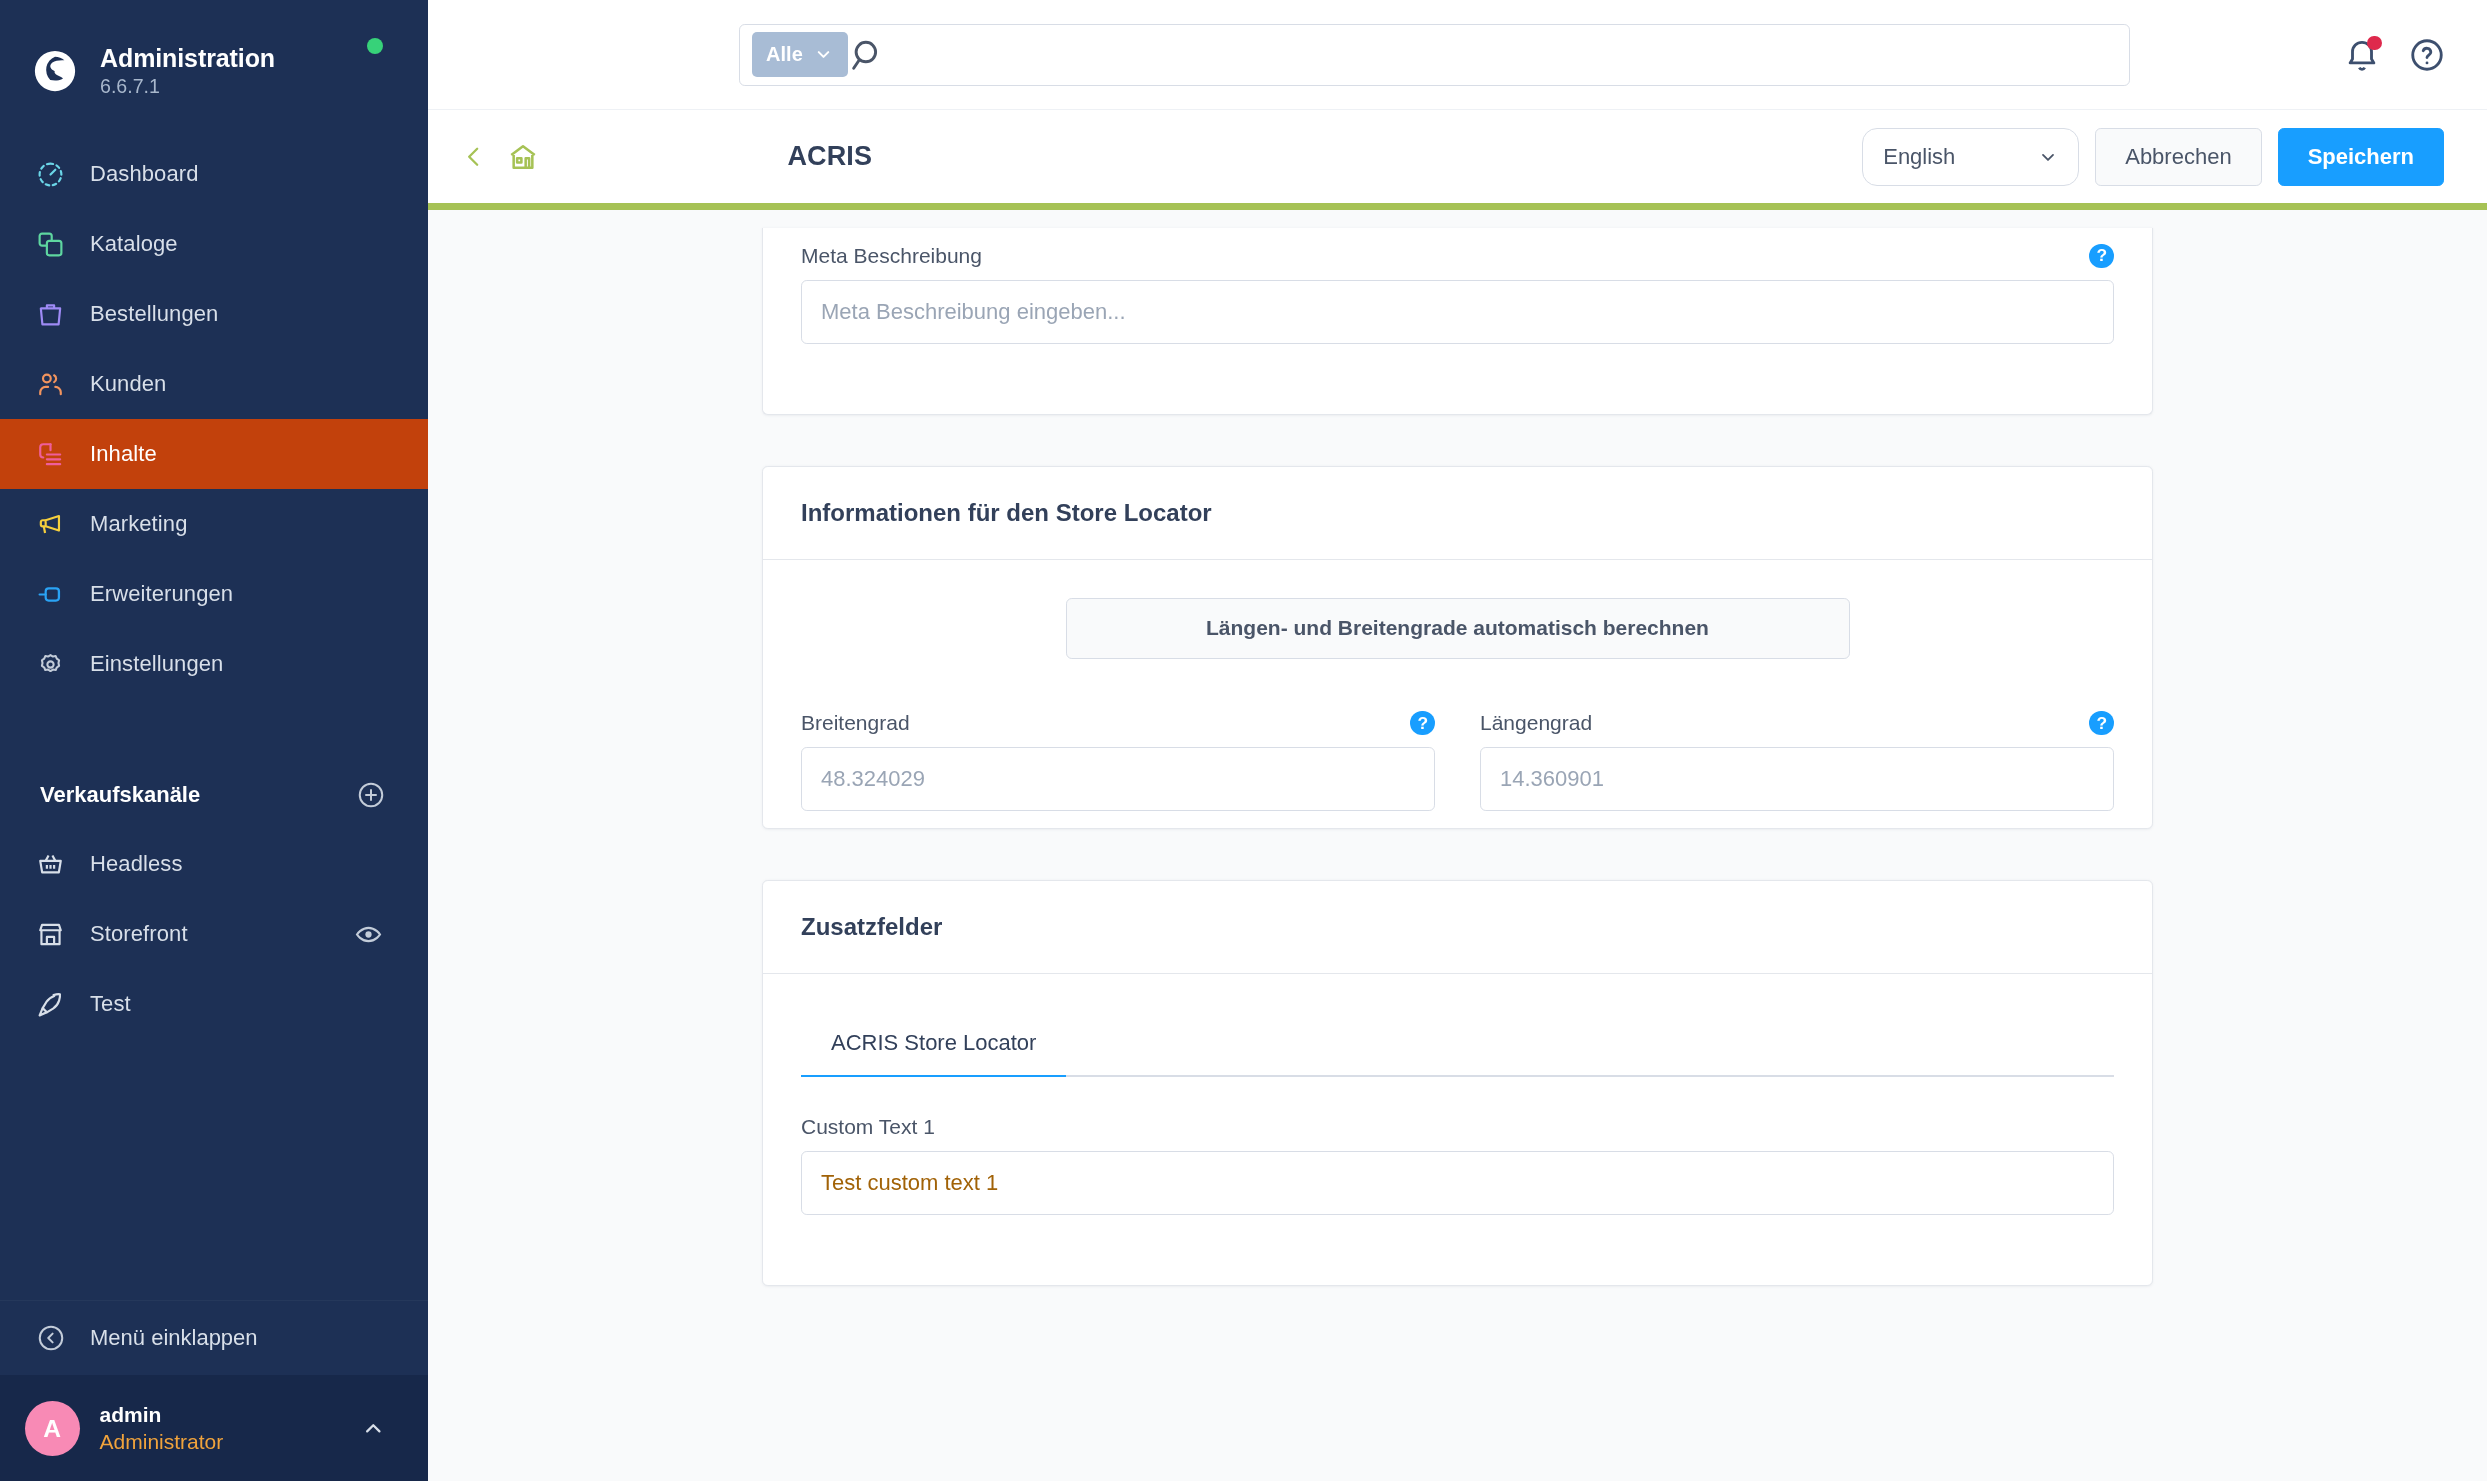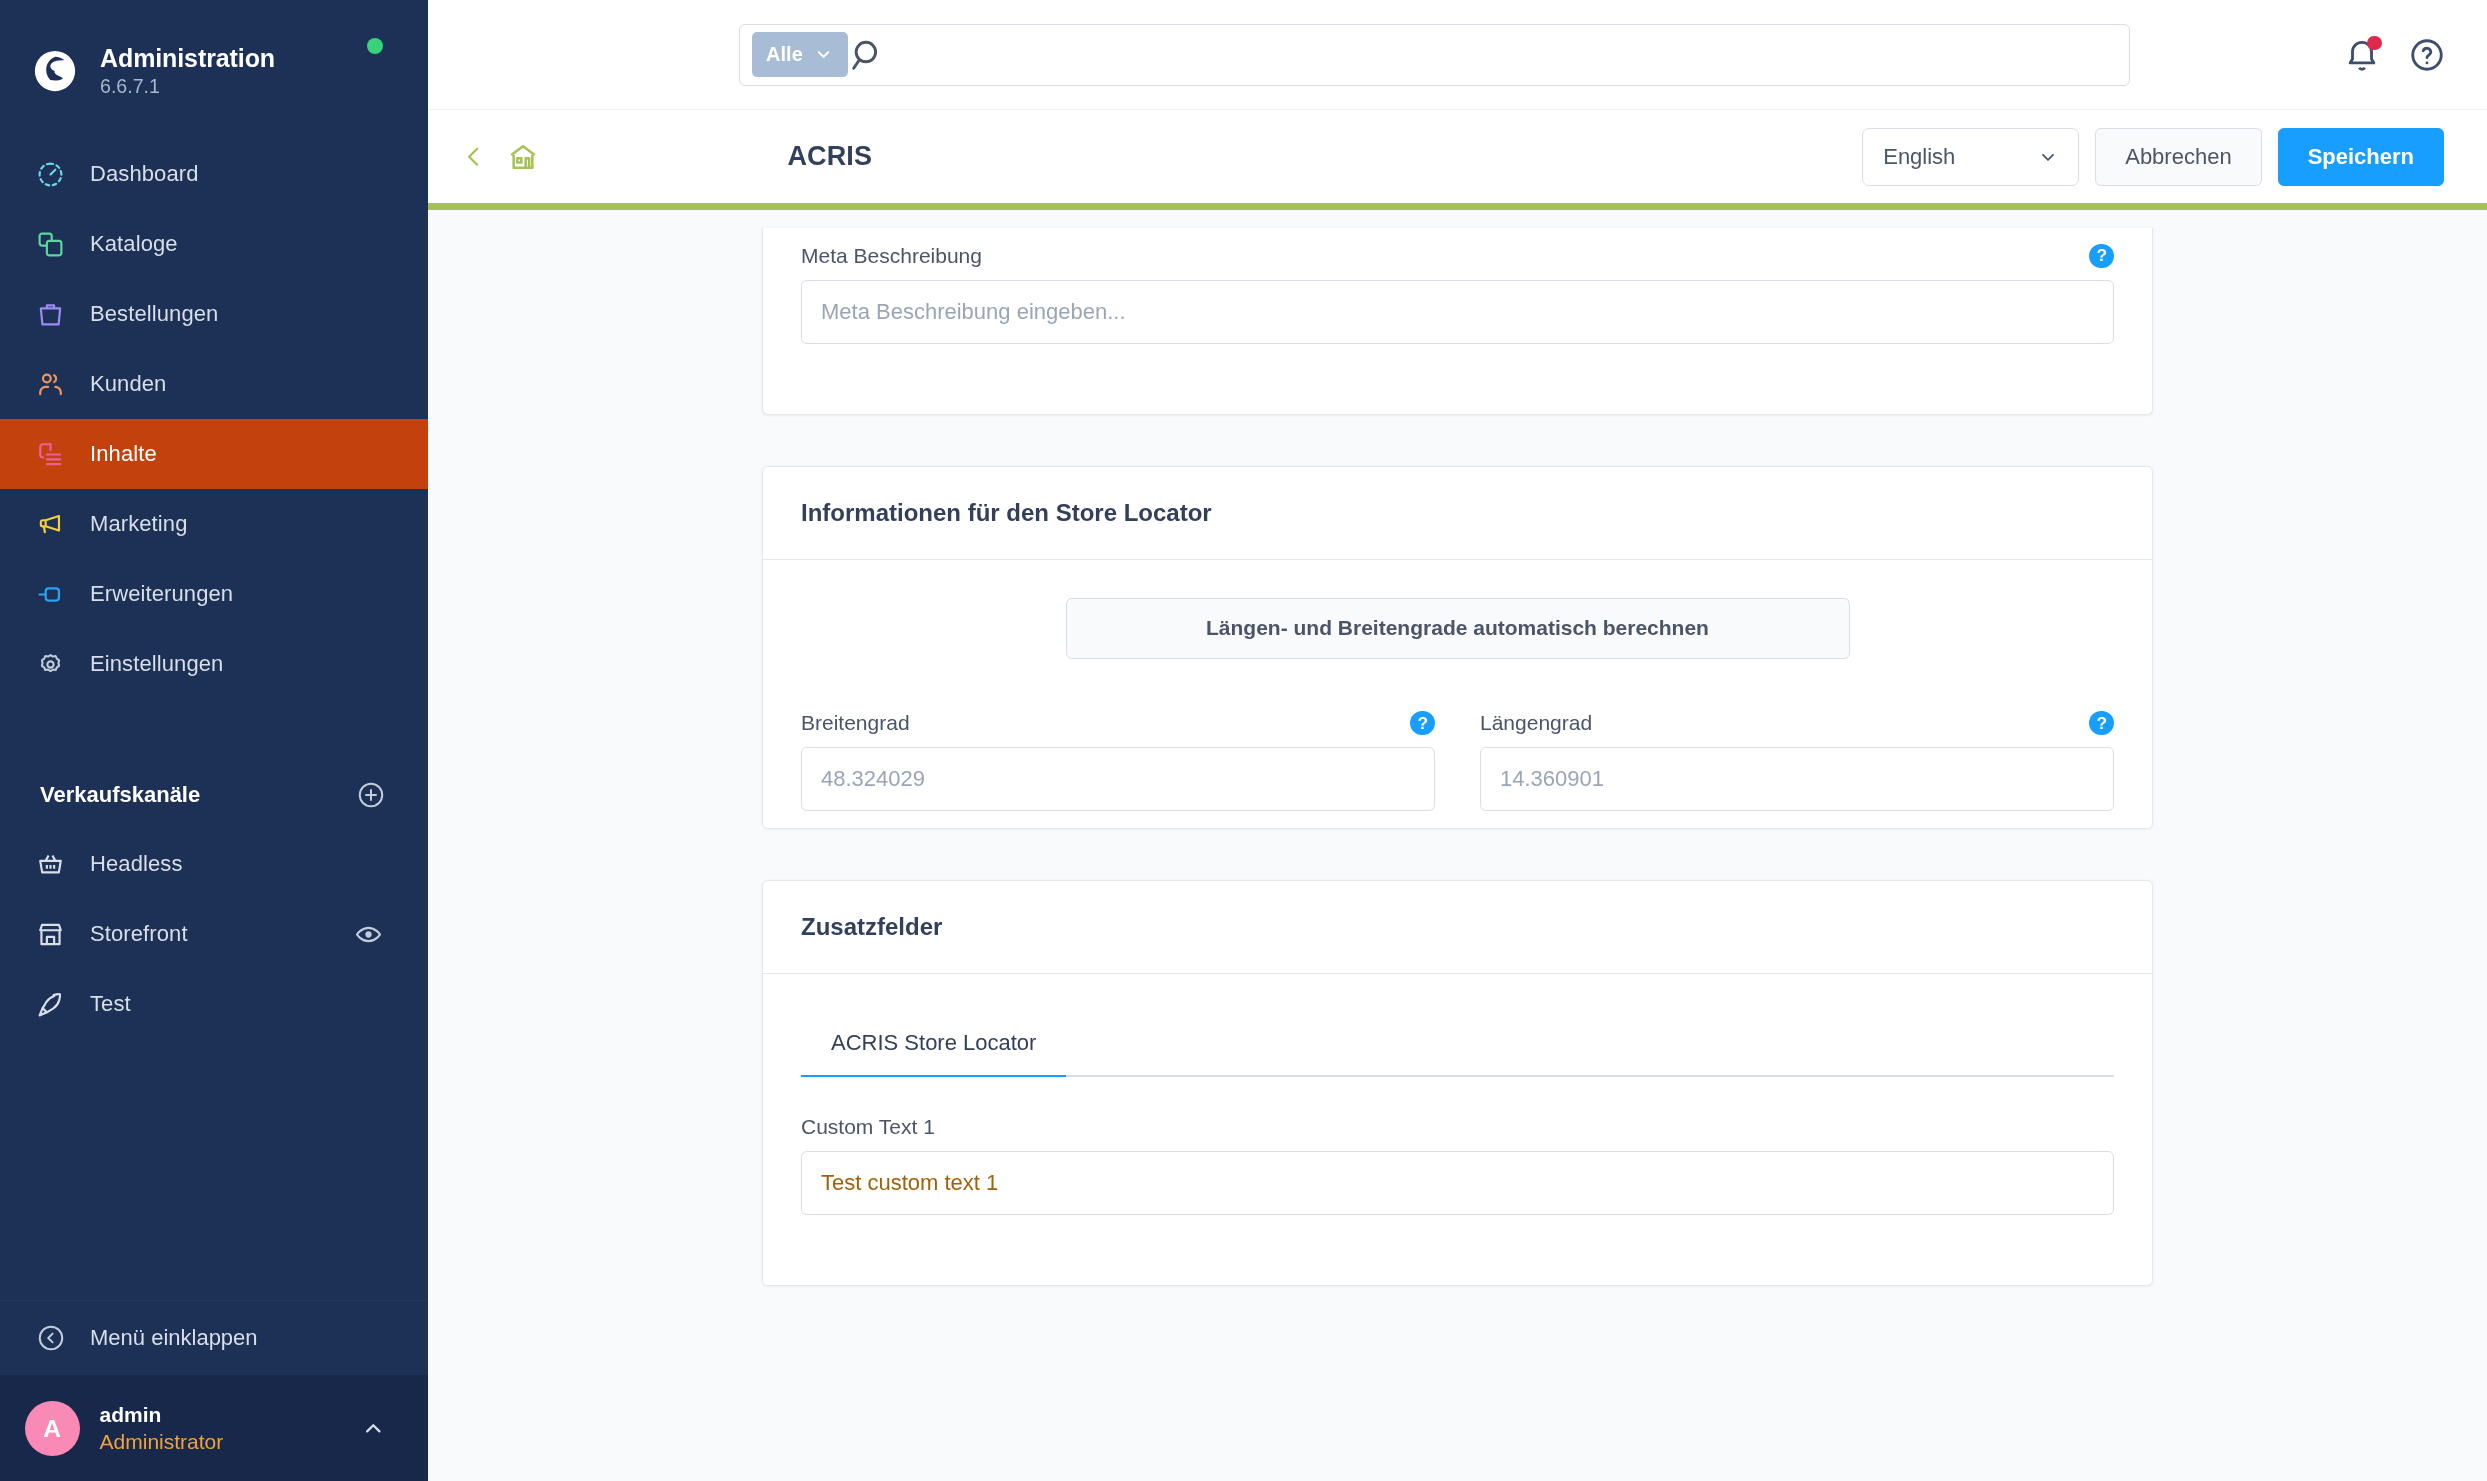--- a/index.html
+++ b/index.html
@@ -153,21 +153,21 @@
   }
   .ph-back { width: 27.5px; height: 27.5px; cursor: pointer; }
   .ph-home { width: 32px; height: 32px; margin-left: 19px; cursor: pointer; }
   .ph-title {
     margin-left: 249px; font-size: 27px; font-weight: bold;
     color: #32405a; letter-spacing: 0.1px;
   }
   .ph-actions { margin-left: auto; display: flex; align-items: center; gap: 16px; }
   .lang-select {
     width: 217px; height: 58px;
-    border: 0.7px solid #d8dde6; border-radius: 7px; background: #ffffff;
+    border: 0.7px solid #d8dde6; border-radius: 15px; background: #ffffff;
     display: flex; align-items: center; justify-content: space-between;
     padding: 0 20px; font-size: 22px; color: #4a5568; cursor: pointer;
   }
   .btn {
     height: 58px; border-radius: 5.8px;
     display: flex; align-items: center; justify-content: center;
     font-size: 22px; cursor: pointer; padding: 0 29px;
   }
   .btn-secondary {
     background: #f9fafb; border: 0.7px solid #d8dde6; color: #4a5568;

